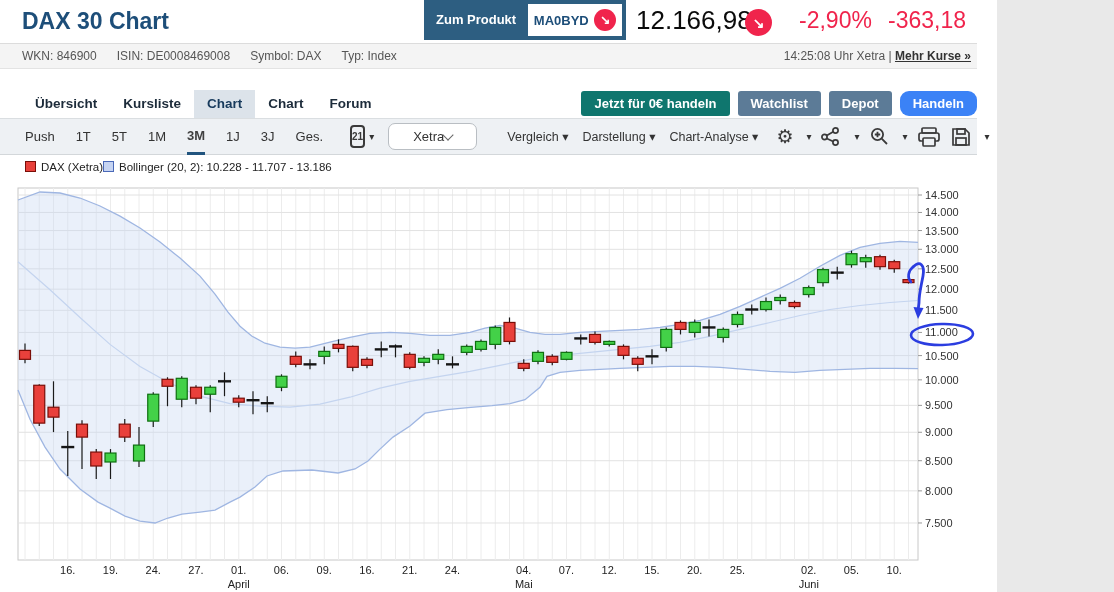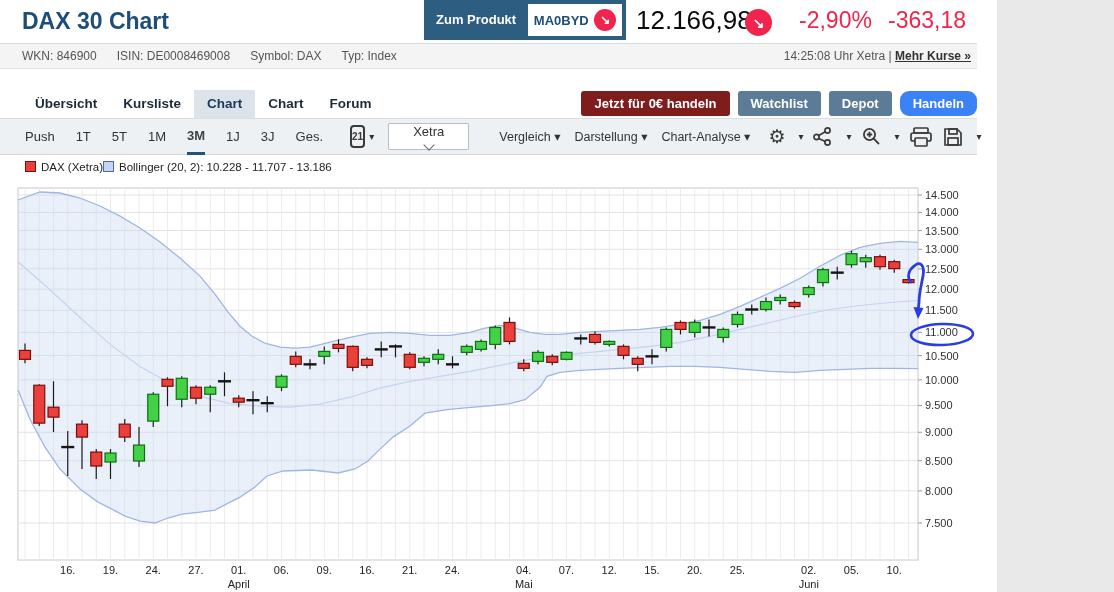--- a/index.html
+++ b/index.html
@@ -45,22 +45,22 @@
   
   .toolbar{position:absolute;left:0;top:118px;width:977px;height:37px;background:#eef1f4;
            border-top:1px solid #dadee1;border-bottom:1px solid #d3d7da;display:flex;align-items:center;
            padding:0;box-sizing:border-box;font-size:13px;color:#333;}
   .periods{display:flex;margin-left:25px;height:36px;align-items:stretch;}
   .period{line-height:36px;margin-right:21px;cursor:pointer;}
   .period.active{color:#404040;font-weight:bold;border-bottom:3px solid #21547e;line-height:33px;}
   .cal{width:20px;height:19px;border:2px solid #3a3a3a;border-radius:4px;font-size:10px;font-weight:bold;
        display:flex;align-items:center;justify-content:center;margin-left:6px;color:#3a3a3a;background:#fff0;}
   .caret{font-size:10px;color:#333;margin:0 0 0 4px;}
-  .select{width:92px;height:25px;background:#fff;border:1px solid #b9bec3;border-radius:1px;margin-left:14px;
-          display:flex;align-items:center;justify-content:space-between;padding:0 24px;cursor:pointer;flex-direction:column;}
+  .select{width:92px;height:25px;background:#fff;border:1px solid #b9bec3;border-radius:7px;margin-left:14px;
+          display:flex;align-items:center;justify-content:space-between;padding:0 24px;cursor:pointer;}
   .chev{width:7px;height:7px;border-right:1.6px solid #666;border-bottom:1.6px solid #666;transform:rotate(45deg);margin-top:-3px;}
   .menus{display:flex;margin-left:30px;gap:14px;}
   .menu{font-size:12.5px;cursor:pointer;white-space:nowrap;}
   .icons{display:flex;align-items:center;margin-left:18px;gap:9px;}
   .icons svg{display:block;}
   .gear{font-size:19px;color:#3a3a3a;line-height:19px;}
 
   
   .legendrow{position:absolute;left:25px;top:161px;display:flex;font-size:11.5px;color:#222;align-items:center;}
   .sw{display:inline-block;width:9px;height:9px;margin-right:5px;vertical-align:-1px;}
@@ -99,21 +99,21 @@
 
   <div class="navrow">
     <div class="tabs" id="tabs">
         <div class="tab">Übersicht</div>
         <div class="tab">Kursliste</div>
         <div class="tab active">Chart</div>
         <div class="tab">Chart</div>
         <div class="tab">Forum</div>
       </div>
     <div class="actions" id="actions">
-        <button class="abtn" style="background: #7f1d1d;">Jetzt für 0€ handeln</button>
+        <button class="abtn" style="background: #0f766e;">Jetzt für 0€ handeln</button>
         <button class="abtn" style="background: rgb(92, 123, 151);">Watchlist</button>
         <button class="abtn" style="background: rgb(92, 123, 151);">Depot</button>
         <button class="abtn" style="background: #3b82f6; border-radius: 9px;">Handeln</button>
       </div>
   </div>
 
   <div class="toolbar">
     <div class="periods" id="periods">
         <span class="period">Push</span>
         <span class="period">1T</span>

